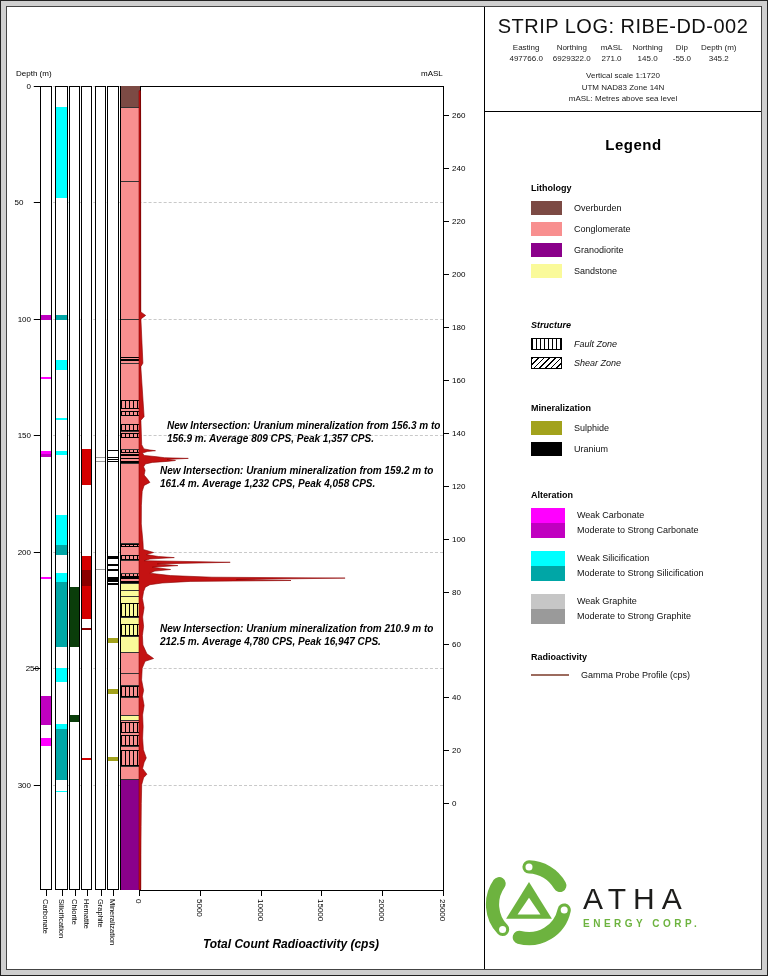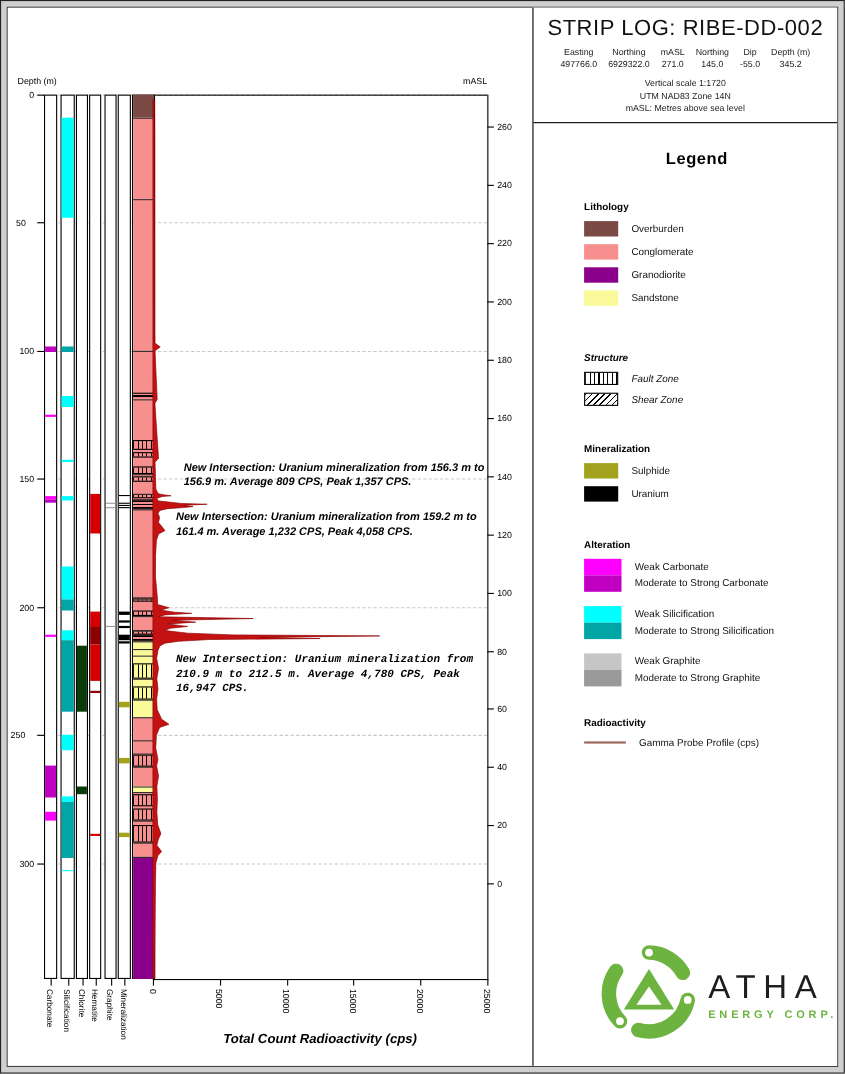--- a/index.html
+++ b/index.html
@@ -31,21 +31,21 @@
   .sec{margin-top:30px;}
   .row{display:flex;align-items:center;margin-bottom:7px;}
   .sw{width:31px;height:14px;margin-right:12px;flex:none;border:0;}
   .swb{border:1px solid #000;box-sizing:border-box;}
   .row .lab{font-size:9px;color:#111;}
   .alt{display:flex;margin-bottom:13px;}
   .alt .blocks{width:34px;margin-right:12px;flex:none;}
   .alt .blocks div{height:15px;}
   .alt .labs{font-size:9px;line-height:15px;color:#111;}
   .radline{width:38px;height:2px;margin-right:12px;flex:none;}
-  .logo{display:flex;align-items:center;justify-content:flex-end;gap:10px;margin:10px 0 18px;}
+  .logo{display:flex;align-items:center;justify-content:flex-start;gap:10px;margin:10px 0 18px;}
   .logo-text .main{font-size:30px;letter-spacing:7px;color:#1d1d1b;font-weight:500;}
   .logo-text .sub{font-size:10px;letter-spacing:3.5px;color:#6db33f;margin-top:2px;font-weight:bold;}
   .footerbox{border-top:1px solid #000;text-align:center;padding:10px 0 12px;}
   .footerbox .p1{font-size:19px;color:#111;}
   .footerbox .p2{font-size:16px;color:#111;margin-top:8px;}
 </style>
 </head>
 <body>
 
 <div class="page">
@@ -66,21 +66,21 @@
           <div class="axlbl" style="left:0;top:75px;width:24px;text-align:right;">0</div>
           <div class="abs" style="left:27px;top:195.4542294322132px;width:6px;height:1px;background:#000;"></div>
           <div class="axlbl" style="left:0;top:191.4542294322132px;width:24px;text-align:center;">50</div>
           <div class="abs" style="left:27px;top:311.9084588644264px;width:6px;height:1px;background:#000;"></div>
           <div class="axlbl" style="left:0;top:307.9084588644264px;width:24px;text-align:right;">100</div>
           <div class="abs" style="left:27px;top:428.36268829663965px;width:6px;height:1px;background:#000;"></div>
           <div class="axlbl" style="left:0;top:424.36268829663965px;width:24px;text-align:right;">150</div>
           <div class="abs" style="left:27px;top:544.8169177288528px;width:6px;height:1px;background:#000;"></div>
           <div class="axlbl" style="left:0;top:540.8169177288528px;width:24px;text-align:right;">200</div>
           <div class="abs" style="left:27px;top:661.2711471610661px;width:6px;height:1px;background:#000;"></div>
-          <div class="axlbl" style="left:0;top:657.2711471610661px;width:16px;text-align:right;">250</div>
+          <div class="axlbl" style="left:0;top:657.2711471610661px;width:32px;text-align:right;">250</div>
           <div class="abs" style="left:27px;top:777.7253765932793px;width:6px;height:1px;background:#000;"></div>
           <div class="axlbl" style="left:0;top:773.7253765932793px;width:24px;text-align:right;">300</div>
           <div class="abs" style="left:436px;top:79px;width:1px;height:804px;background:#000;"></div>
           <div class="abs" style="left:132px;top:79px;width:304px;height:1px;background:#000;"></div>
           <div class="abs" style="left:436px;top:108.1135573580533px;width:6px;height:1px;background:#000;"></div>
           <div class="axlbl" style="left:445px;top:104.1135573580533px;">260</div>
           <div class="abs" style="left:436px;top:161.04729800905932px;width:6px;height:1px;background:#000;"></div>
           <div class="axlbl" style="left:445px;top:157.04729800905932px;">240</div>
           <div class="abs" style="left:436px;top:213.9810386600653px;width:6px;height:1px;background:#000;"></div>
           <div class="axlbl" style="left:445px;top:209.9810386600653px;">220</div>
@@ -227,21 +227,21 @@
           <div class="axlbl vtext" style="left:74.5px;top:892px;font-size:7.5px;">Hematite</div>
           <div class="abs" style="left:93.5px;top:883px;width:1px;height:6px;background:#000;"></div>
           <div class="axlbl vtext" style="left:88.5px;top:892px;font-size:7.5px;">Graphite</div>
           <div class="abs" style="left:106px;top:883px;width:1px;height:6px;background:#000;"></div>
           <div class="axlbl vtext" style="left:101px;top:892px;font-size:7.5px;">Mineralization</div>
           <svg style="position:absolute;left:132px;top:79px;width:304px;height:804px;overflow:visible;">
             <path d="M0 4.7 L1.5 4.7 L1.7 46.6 L1.7 116.5 L1.8 225.9 L6.7 229.4 L1.9 232.9 L3.9 277.2 L1.8 280.7 L5.1 330.7 L1.9 334.2 L2.7 358.7 L4.9 362.9 L10.9 364.0 L16.5 364.7 L8.5 365.4 L3.4 367.1 L5.1 369.4 L18.2 370.8 L25.5 371.7 L49.3 372.4 L28.0 373.4 L36.5 374.5 L28.0 375.4 L13.4 376.4 L6.3 378.0 L4.6 380.8 L6.1 384.3 L5.1 389.0 L8.5 393.1 L10.9 396.4 L5.1 399.4 L3.2 405.3 L2.4 419.2 L2.3 437.9 L4.0 456.5 L4.3 463.5 L14.6 466.5 L7.3 468.6 L19.5 470.5 L35.3 471.6 L10.9 473.0 L5.1 474.7 L91.2 476.3 L18.2 477.9 L38.9 479.6 L13.4 481.2 L31.6 483.5 L15.8 485.1 L10.9 487.2 L31.6 489.6 L73.0 491.2 L206.1 492.1 L97.3 493.5 L152.0 494.5 L51.1 495.4 L23.1 497.0 L10.9 498.7 L6.3 501.2 L4.6 505.4 L3.4 512.4 L5.1 521.7 L3.6 531.0 L4.6 540.3 L3.4 549.7 L3.9 559.0 L7.9 567.8 L14.6 572.5 L6.1 575.3 L3.2 582.3 L2.6 593.9 L4.6 604.4 L3.4 610.2 L5.1 619.5 L3.6 628.9 L4.1 640.5 L3.6 652.1 L4.4 663.8 L7.3 671.9 L5.1 676.6 L3.6 682.4 L7.9 688.2 L4.6 691.7 L2.7 698.7 L2.3 717.4 L2.1 740.6 L1.9 768.6 L1.8 803.5 L0 803.5 Z" fill="#c41212" stroke="#8b0000" stroke-width="0.6"></path>
           </svg>
           <div class="annot" style="left:160px;top:412px;width:292px;">New Intersection: Uranium mineralization from 156.3 m to 156.9 m. Average 809 CPS, Peak 1,357 CPS.</div>
           <div class="annot" style="left:153px;top:457px;width:300px;">New Intersection: Uranium mineralization from 159.2 m to 161.4 m. Average 1,232 CPS, Peak 4,058 CPS.</div>
-          <div class="annot" style="left:153px;top:587px;width:300px;font-family:Liberation Mono, monospace;">New Intersection: Uranium mineralization from 210.9 m to 212.5 m. Average 4,780 CPS, Peak 16,947 CPS.</div>
+          <div class="annot" style="left:153px;top:615px;width:300px;">New Intersection: Uranium mineralization from 210.9 m to 212.5 m. Average 4,780 CPS, Peak 16,947 CPS.</div>
         </div>
       <div class="abs" style="left:132px;top:930px;width:304px;text-align:center;font-size:12px;font-weight:bold;font-style:italic;">Total Count Radioactivity (cps)</div>
     </div>
 
     <div class="right">
       <div class="hdrbox">
         <div class="hdr-title">STRIP LOG: RIBE-DD-002</div>
         <div class="hdr-fields" id="hdr-fields">
             <div class="hdr-field">
               <div class="l">Easting</div>

